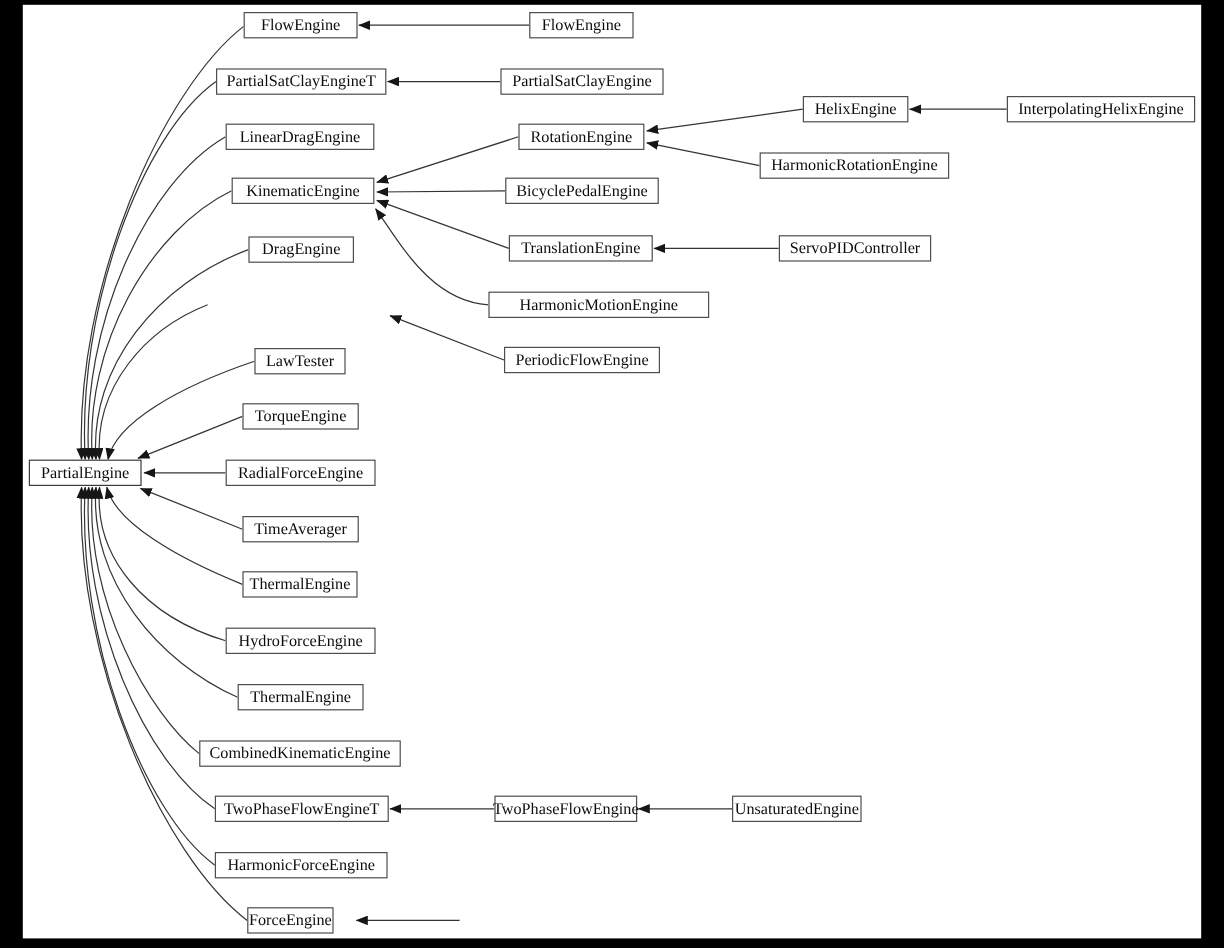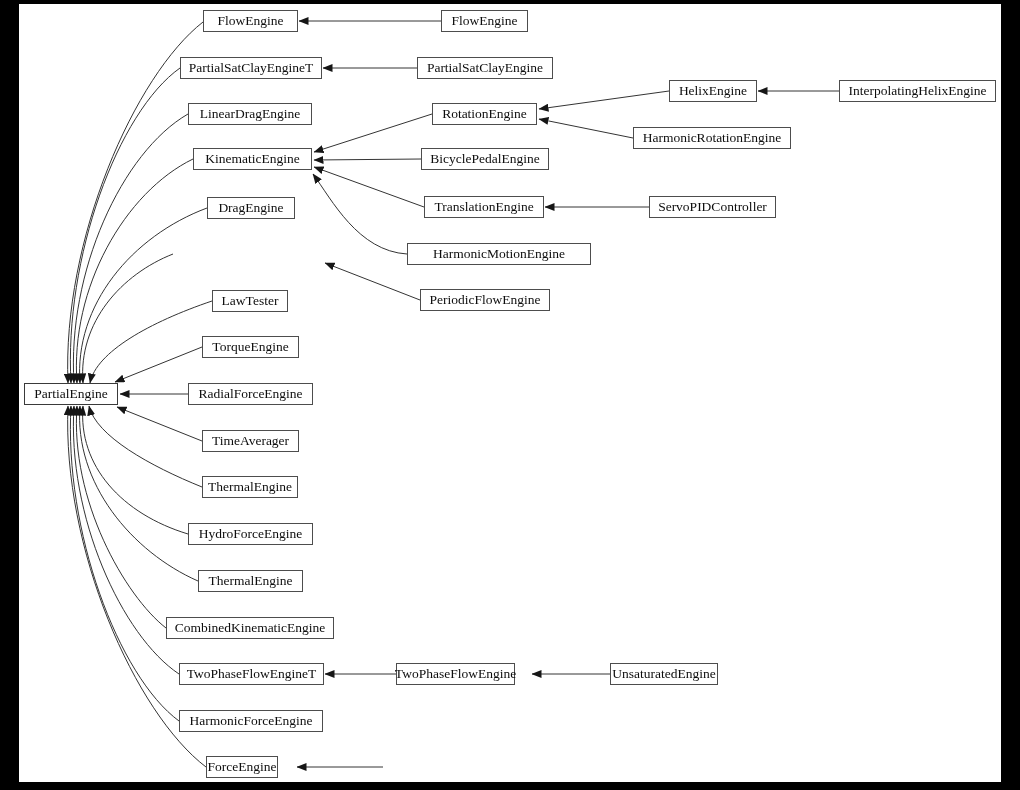--- a/index.html
+++ b/index.html
@@ -92,21 +92,21 @@
   <div class="node" style="left:179px;top:710px;width:144px">HarmonicForceEngine</div>
   <div class="node" style="left:206px;top:756px;width:72px">ForceEngine</div>
 
   <div class="node" style="left:441px;top:10px;width:87px">FlowEngine</div>
   <div class="node" style="left:417px;top:57px;width:136px">PartialSatClayEngine</div>
   <div class="node" style="left:432px;top:103px;width:105px">RotationEngine</div>
   <div class="node" style="left:421px;top:148px;width:128px">BicyclePedalEngine</div>
   <div class="node" style="left:424px;top:196px;width:120px">TranslationEngine</div>
   <div class="node" style="left:407px;top:243px;width:184px">HarmonicMotionEngine</div>
   <div class="node" style="left:420px;top:289px;width:130px">PeriodicFlowEngine</div>
-  <div class="node" style="left:396px;top:663px;width:119px">TwoPhaseFlowEngine</div>
+  <div class="node" style="left:412px;top:663px;width:119px">TwoPhaseFlowEngine</div>
 
   <div class="node" style="left:669px;top:80px;width:88px">HelixEngine</div>
   <div class="node" style="left:633px;top:127px;width:158px">HarmonicRotationEngine</div>
   <div class="node" style="left:649px;top:196px;width:127px">ServoPIDController</div>
   <div class="node" style="left:610px;top:663px;width:108px">UnsaturatedEngine</div>
 
   <div class="node" style="left:839px;top:80px;width:157px">InterpolatingHelixEngine</div>
 </div>
 
 </body></html>

